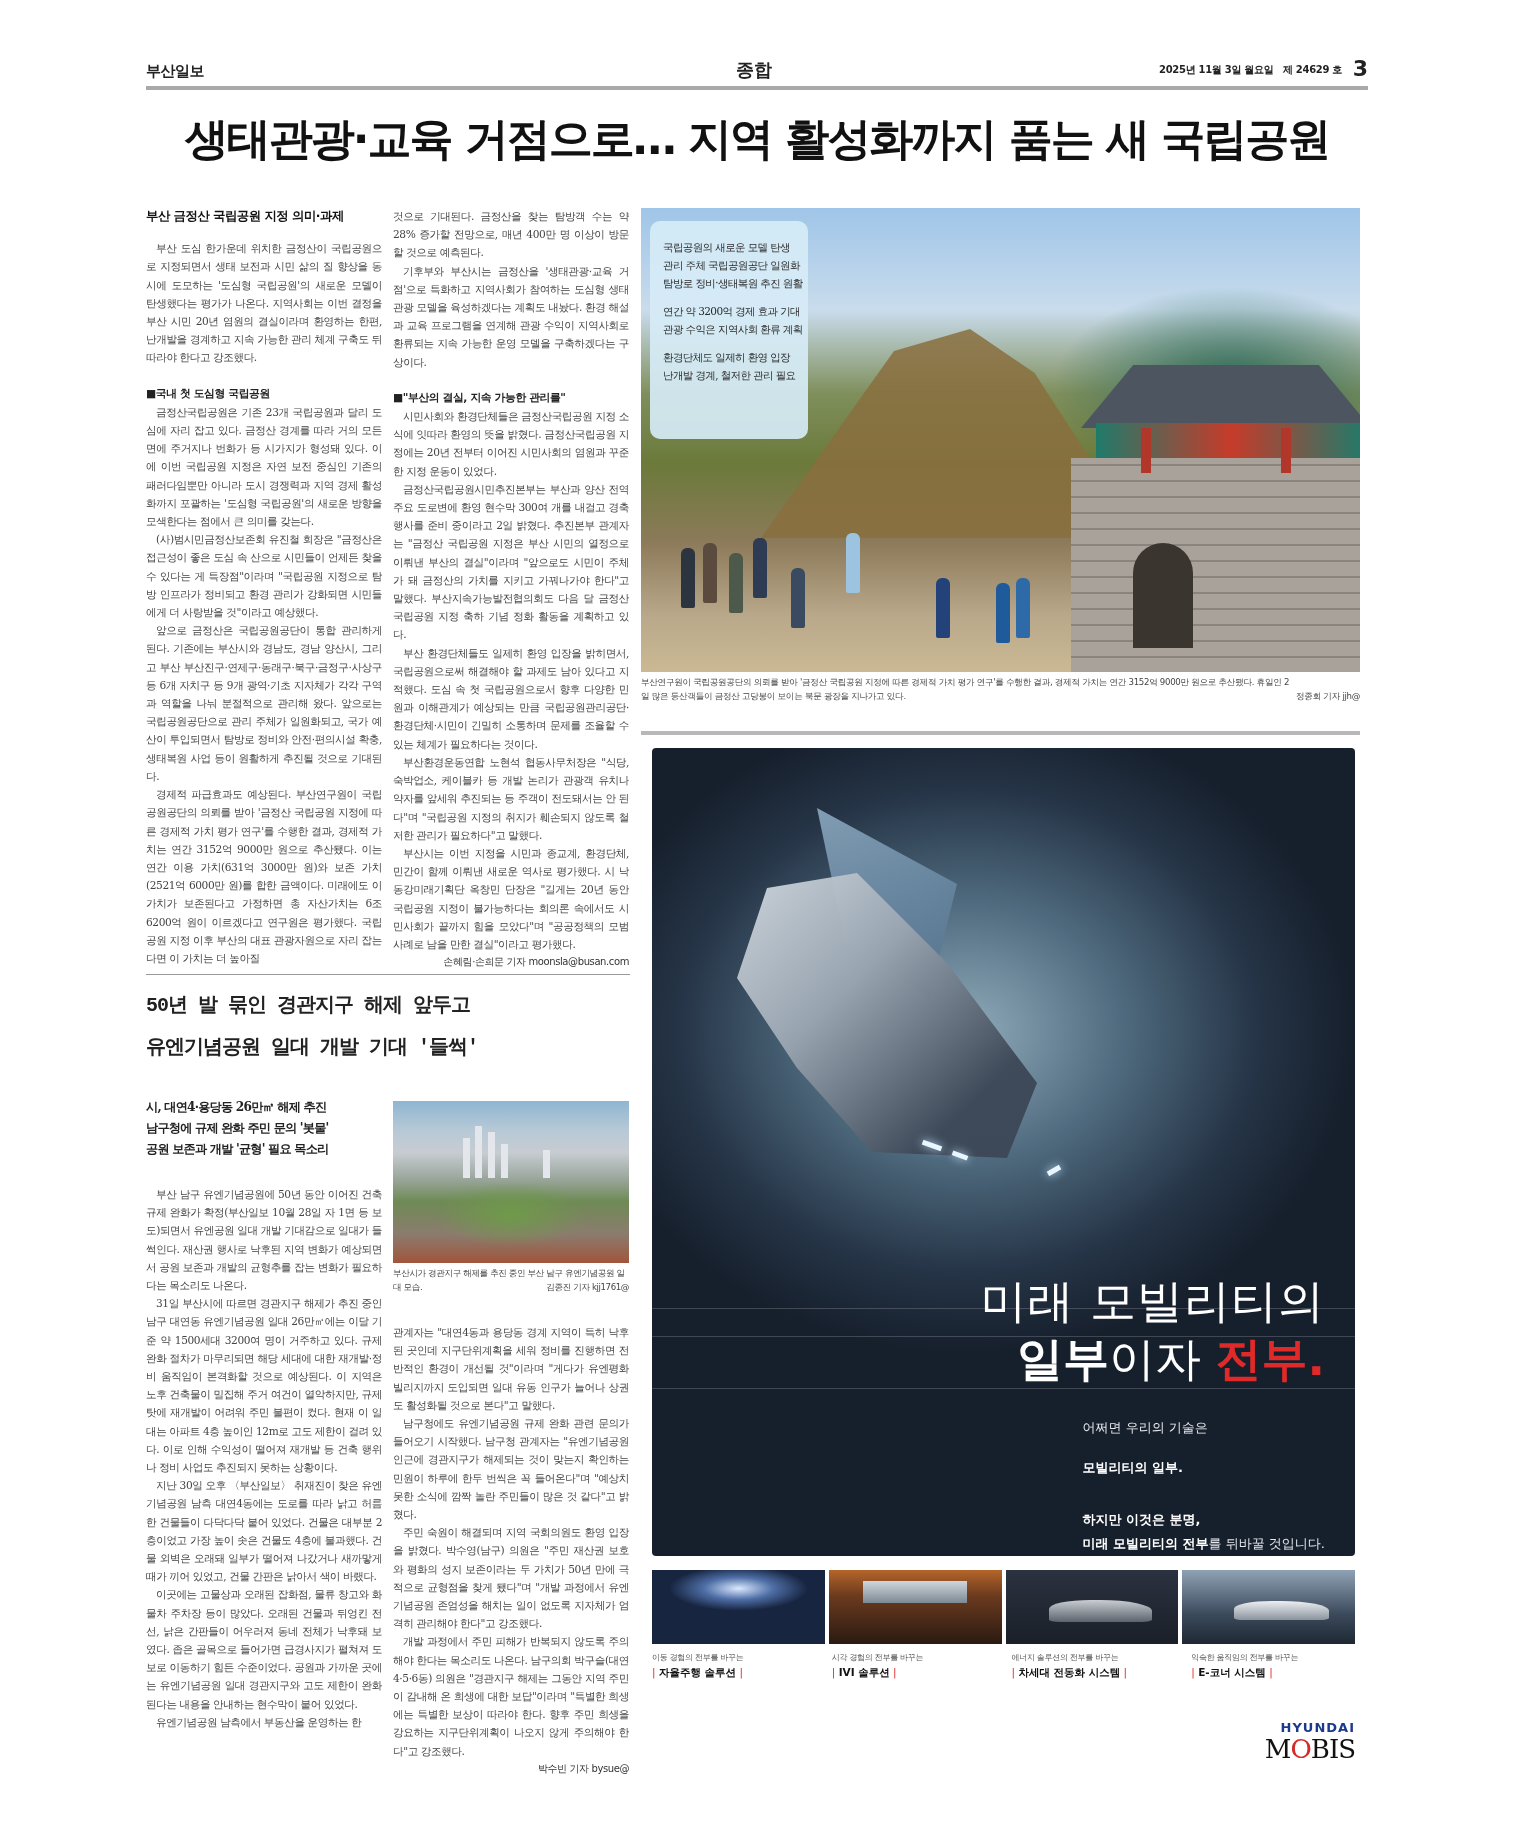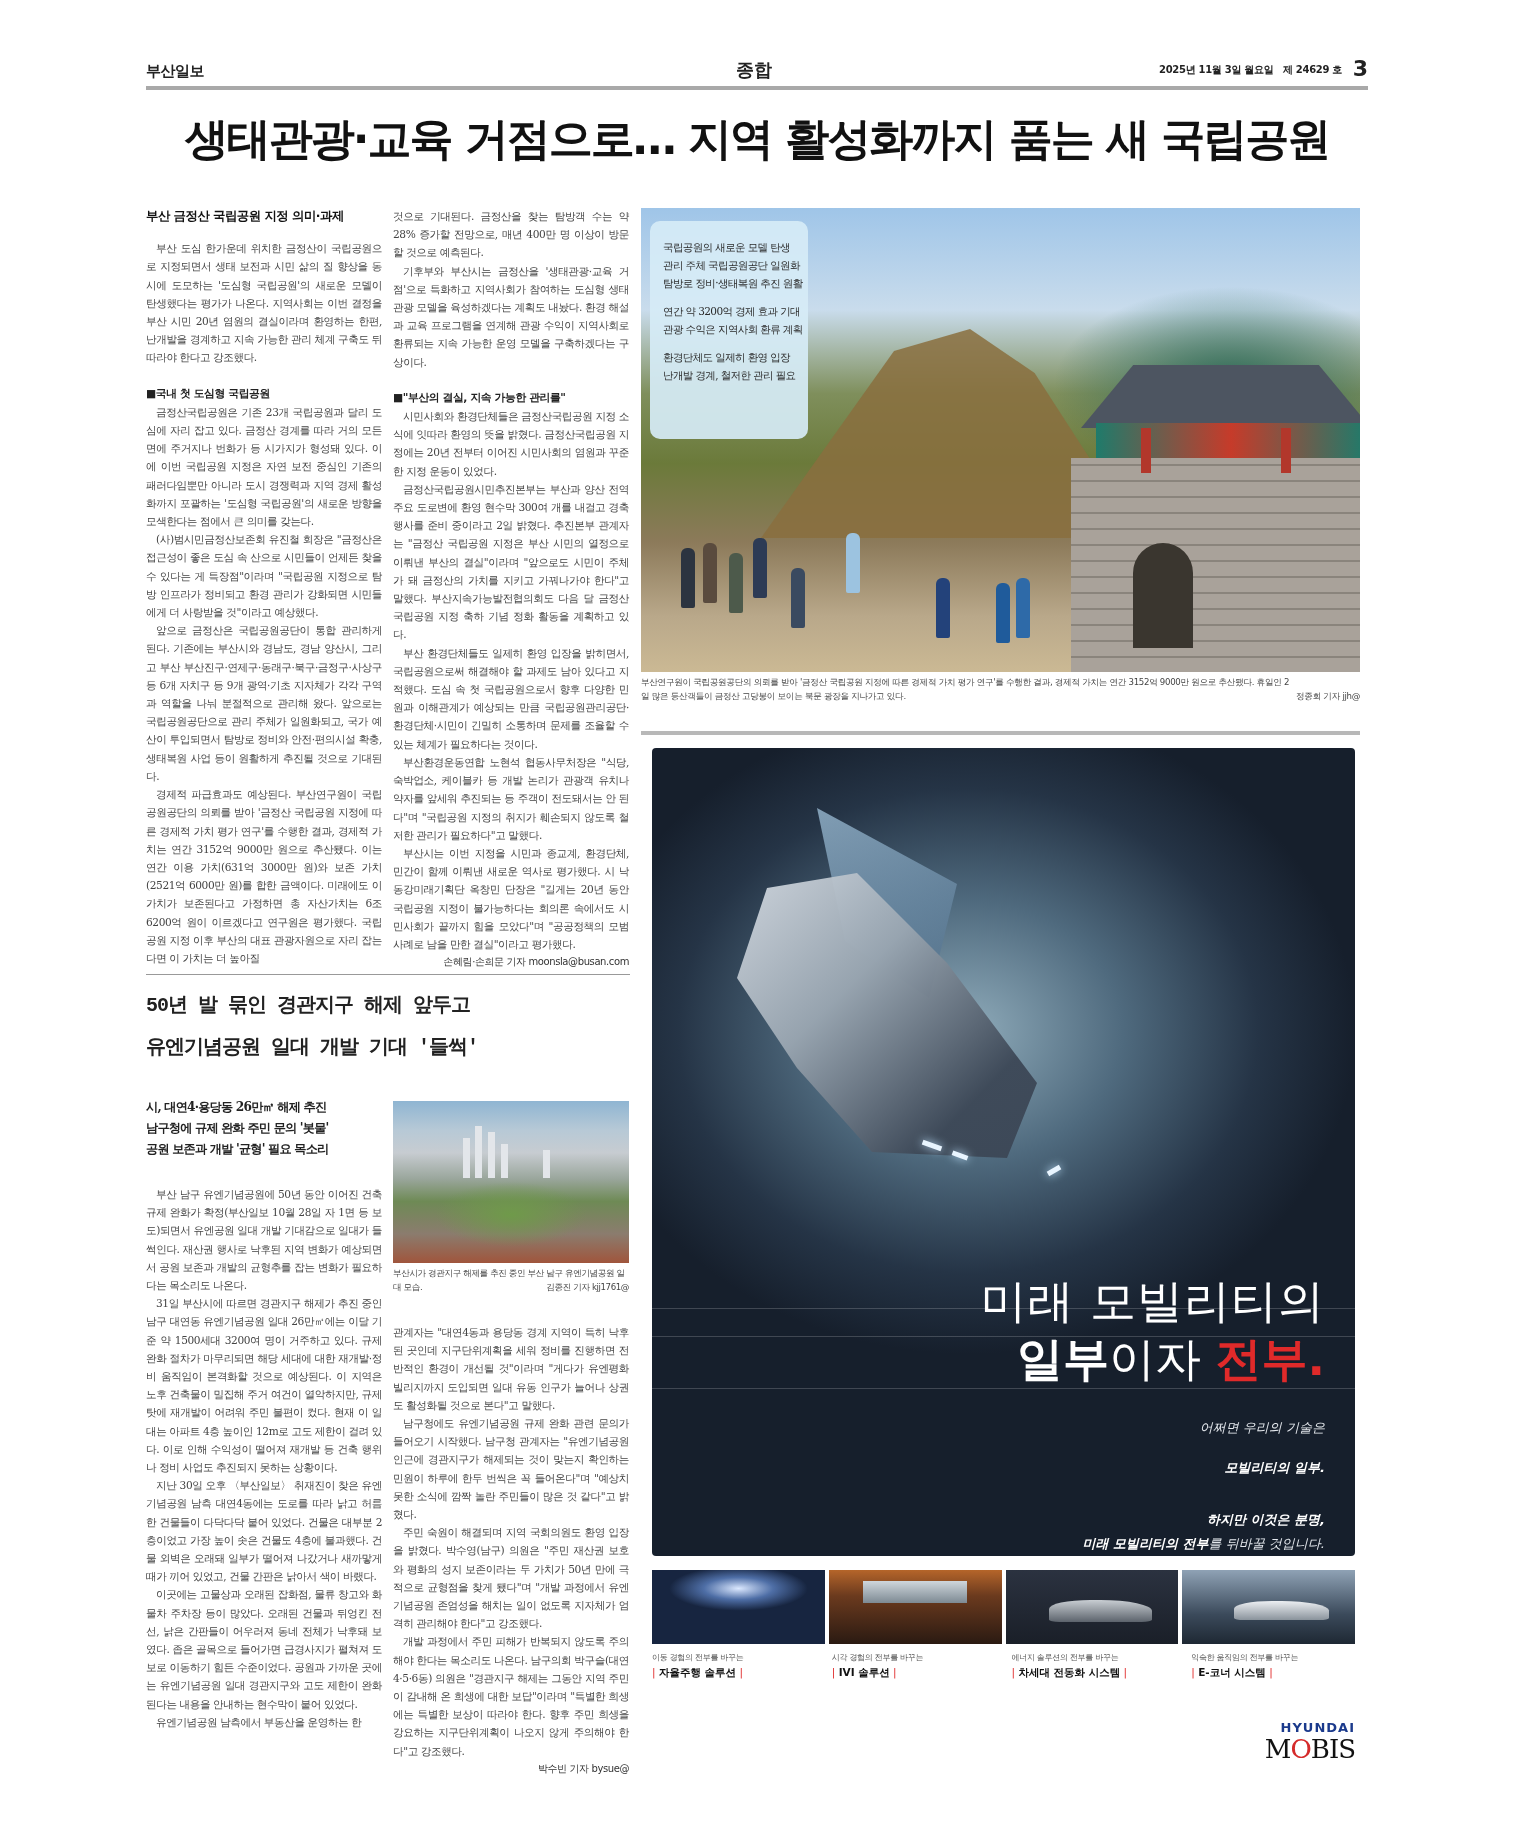--- a/index.html
+++ b/index.html
@@ -88,21 +88,21 @@
   .ad .car-door { position: absolute; left: 165px; top: 60px; width: 140px; height: 190px;
     background: linear-gradient(160deg, rgba(170,205,230,.7), rgba(60,90,120,.6));
     clip-path: polygon(0 0, 100% 40%, 80% 100%, 20% 70%); }
   .ad .headlight { position: absolute; height: 5px; background: #e9f5ff; box-shadow: 0 0 10px #bfe3ff; }
   .ad .grid-line { position: absolute; left: 0; width: 100%; height: 1px; background: rgba(255,255,255,.18); }
   .ad-title { position: absolute; right: 30px; top: 525px; text-align: right; color: #fff; font-family: "DejaVu Sans", sans-serif; }
   .ad-title-1 { font-size: 46px; letter-spacing: 1px; line-height: 56px; }
   .ad-title-2 { font-size: 46px; line-height: 60px; font-weight: bold; }
   .ad-title-2 .thin { font-weight: normal; }
   .ad-title-2 .red { color: #e02a2a; }
-  .ad-copy { position: absolute; right: 30px; top: 668px; text-align: right; color: #e5e9ee; font-size: 13px; line-height: 24px; font-style: italic; }
+  .ad-copy { position: absolute; right: 30px; top: 668px; text-align: left; color: #e5e9ee; font-size: 13px; line-height: 24px; }
   .ad-copy .b { font-weight: bold; color: #fff; margin-top: 16px; }
   .ad-copy .gap { height: 12px; }
 
   .ad-thumbs { position: absolute; left: 652px; top: 1570px; width: 703px; height: 80px; display: flex; gap: 4px; }
   .thumb { flex: 1; height: 74px; position: relative; overflow: hidden; }
   .thumb-1 { background: radial-gradient(ellipse 40% 30% at 50% 25%, #dbe8ff, #4e6ea6 50%, #172540 100%); }
   .thumb-2 { background: linear-gradient(180deg, #b5652a 0%, #6b3a1e 35%, #2a1a12 100%); }
   .thumb-2::after { content: ""; position: absolute; left: 20%; top: 15%; width: 60%; height: 30%; background: linear-gradient(180deg,#cfd7dc,#7d8a93); }
   .thumb-3 { background: linear-gradient(180deg, #2b3240 0%, #1a1f28 100%); }
   .thumb-3::after { content: ""; position: absolute; left: 25%; top: 40%; width: 60%; height: 30%; border-radius: 40% 50% 10% 10%; background: linear-gradient(180deg,#c8cdd2,#5c636c); }

